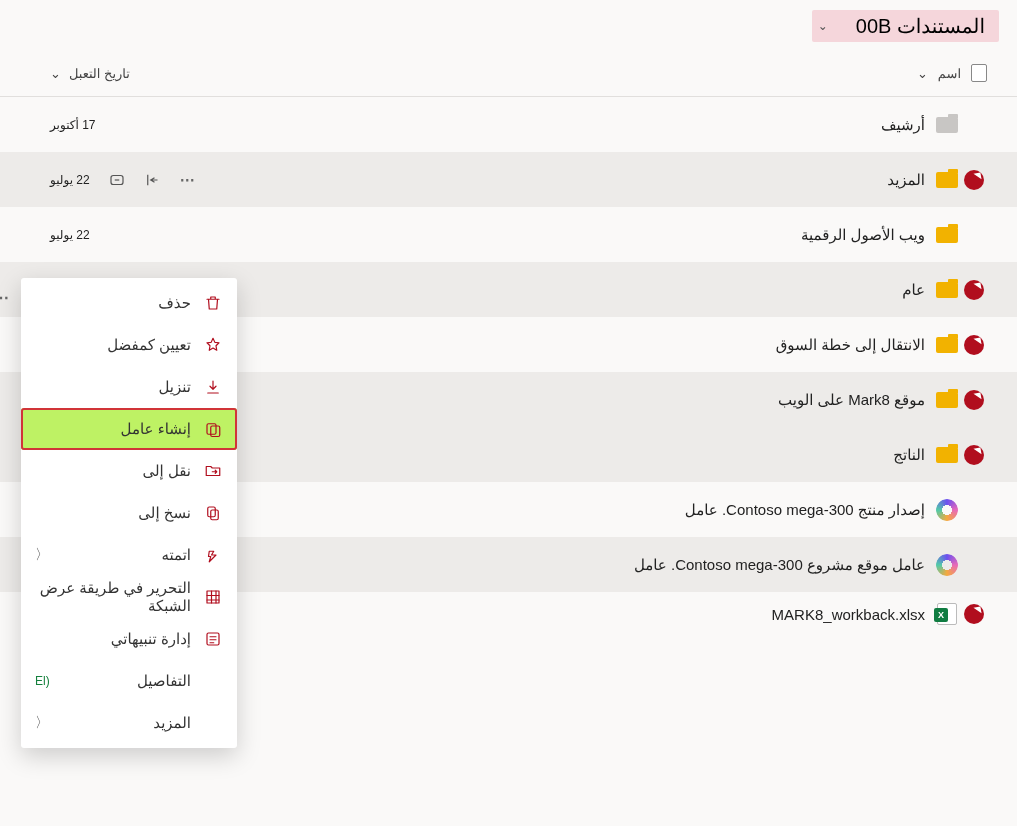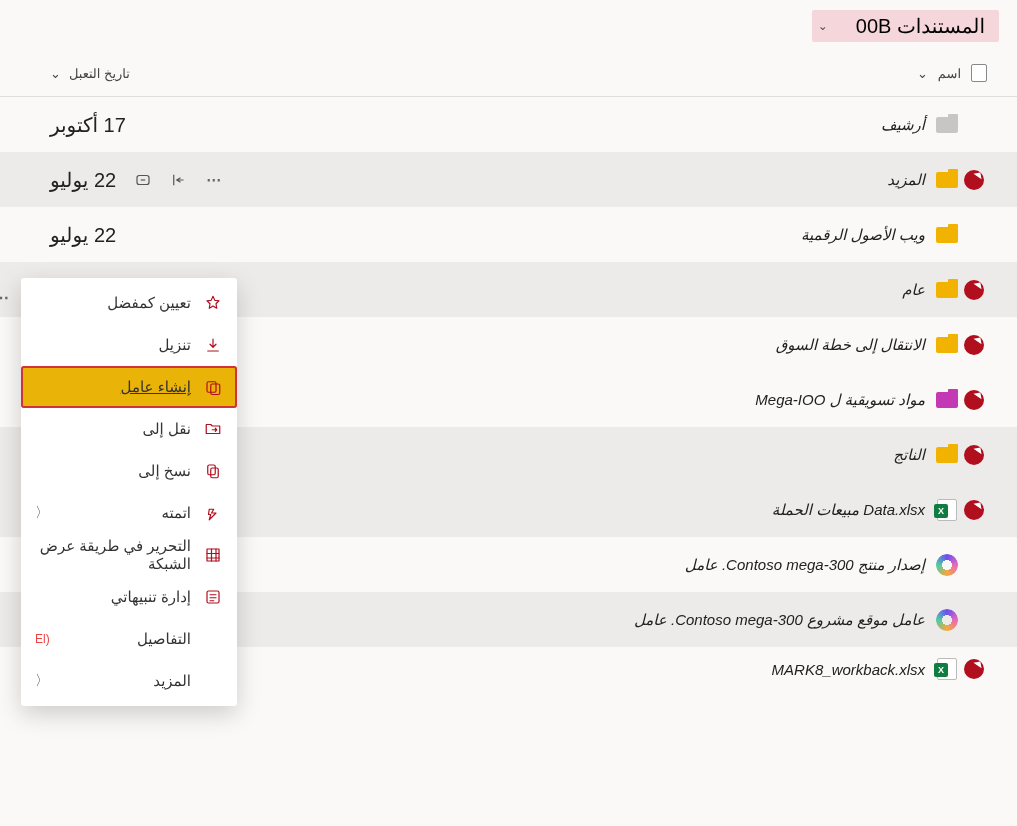--- a/index.html
+++ b/index.html
@@ -116,23 +116,23 @@
   display: flex; align-items: center; justify-content: center;
   border-radius: 2px;
 }
 .copilot-swirl {
   width: 22px; height: 22px;
   border-radius: 50%;
   background: conic-gradient(#6b4ff0, #e86ab8, #f5a93d, #51caa8, #6b4ff0);
   -webkit-mask: radial-gradient(circle at 50% 50%, transparent 5px, #000 5px);
   mask: radial-gradient(circle at 50% 50%, transparent 5px, #000 5px);
 }
-.row .fname { margin-right: 8px; font-style: italic; }
+.row .fname { margin-right: 8px; }
 .row .spacer { flex: 1; }
-.row .date { font-size: 20px; }
+.row .date { font-size: 12px; }
 .row .hover-actions {
   display: flex;
   align-items: center;
   gap: 18px;
   margin-left: 18px;
   color: #555;
 }
 .dots { letter-spacing: 2px; font-weight: bold; color: #666; }
 .action-icon { width:18px; height:18px; display:inline-flex; align-items:center; justify-content:center; }
 
@@ -166,27 +166,26 @@
   font-size: 15px;
   color: #333;
   cursor: pointer;
 }
 .menu-item .mi-icon {
   width: 20px; height: 20px;
   display: flex; align-items: center; justify-content: center;
 }
 .menu-item .mi-icon.red { color: #b10e1e; }
 .menu-item .mi-text { flex: 1; }
-.menu-item .mi-sub { font-size: 12px; color: #ef4444; }
+.menu-item .mi-sub { font-size: 12px; color: #15803d; }
 .menu-item.highlighted {
   outline: 2.5px solid #d13438;
   outline-offset: -2px;
   border-radius: 3px;
-  background: #eab308;
-  text-decoration: underline;
+  background: #bef264;
 }
 .chev-expand { font-size: 14px; color: #555; margin-right: auto; margin-left: 0; }
 svg { display: block; }
 </style>
 </head>
 <body>
 
 <div class="header-bar">
   <div class="title-pill">
     <span>المستندات 00B</span>
@@ -265,50 +264,39 @@
       <span class="pre-icon">
         <span class="clock-badge"></span>
       </span>
       <span class="file-icon">
         <span class="folder yellow"></span>
       </span>
       <span class="fname">الانتقال إلى خطة السوق</span>
       <span class="spacer"></span>
       <span class="dots" style="margin-left: 0px;">⋯</span>
     </div>
-    <div class="row">
-      <span class="pre-icon">
-        <span class="clock-badge"></span>
-      </span>
-      <span class="file-icon">
-        <span class="folder magenta"></span>
-      </span>
-      <span class="fname">مواد تسويقية ل Mega-IOO</span>
-      <span class="spacer"></span>
-      <span class="dots" style="margin-left: 0px;">⋯</span>
-    </div>
     <div class="row alt">
       <span class="pre-icon">
         <span class="clock-badge"></span>
       </span>
       <span class="file-icon">
         <span class="folder yellow"></span>
       </span>
+      <span class="fname">موقع Mark8 على الويب</span>
+      <span class="spacer"></span>
+      <span class="dots" style="margin-left: 0px;">⋯</span>
+    </div>
+    <div class="row alt">
+      <span class="pre-icon">
+        <span class="clock-badge"></span>
+      </span>
+      <span class="file-icon">
+        <span class="folder yellow"></span>
+      </span>
       <span class="fname">الناتج</span>
-      <span class="spacer"></span>
-      <span class="dots" style="margin-left: 0px;">⋯</span>
-    </div>
-    <div class="row alt">
-      <span class="pre-icon">
-        <span class="clock-badge"></span>
-      </span>
-      <span class="file-icon">
-        <span class="file-xlsx"></span>
-      </span>
-      <span class="fname">Data.xlsx مبيعات الحملة</span>
       <span class="spacer"></span>
       <span class="dots" style="margin-left: 0px;">⋯</span>
     </div>
     <div class="row">
       <span class="pre-icon"></span>
       <span class="file-icon">
         <span class="copilot-swirl"></span>
       </span>
       <span class="fname">إصدار منتج Contoso mega-300. عامل</span>
       <span class="spacer"></span>
@@ -349,20 +337,28 @@
       <span class="date">July 22</span>
     </div>
   </div>
 
 <div class="context-menu">
   <span class="trigger-dots">⋯</span>
   <div id="menu-items">
       <div class="menu-item">
         <span class="mi-icon red">
           <svg width="18" height="18" viewBox="0 0 24 24" fill="none" stroke="#b10e1e" stroke-width="1.6" stroke-linecap="round" stroke-linejoin="round">
+            <path d="M4 7h16M9 7V4h6v3M6 7l1 13h10l1-13"></path>
+          </svg>
+        </span>
+        <span class="mi-text">حذف</span>
+      </div>
+      <div class="menu-item">
+        <span class="mi-icon red">
+          <svg width="18" height="18" viewBox="0 0 24 24" fill="none" stroke="#b10e1e" stroke-width="1.6" stroke-linecap="round" stroke-linejoin="round">
             <path d="M12 3l2.5 5.5L20 9l-4 4 1 6-5-3-5 3 1-6-4-4 5.5-.5z"></path>
           </svg>
         </span>
         <span class="mi-text">تعيين كمفضل</span>
       </div>
       <div class="menu-item">
         <span class="mi-icon red">
           <svg width="18" height="18" viewBox="0 0 24 24" fill="none" stroke="#b10e1e" stroke-width="1.6" stroke-linecap="round" stroke-linejoin="round">
             <path d="M12 4v11m0 0l-4-4m4 4l4-4M5 20h14"></path>
           </svg>

